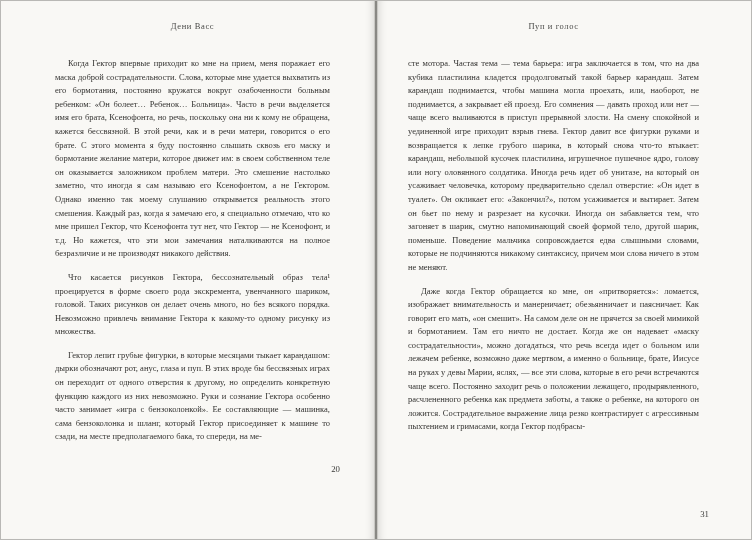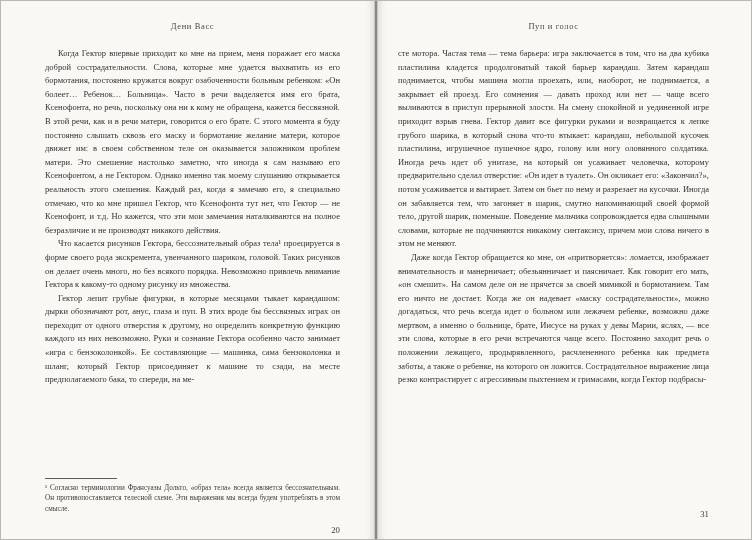--- a/index.html
+++ b/index.html
@@ -25,21 +25,21 @@
   .page {
     width: 374px;
     height: 538px;
     background: #f9f8f5;
     box-sizing: border-box;
     display: flex;
     flex-direction: column;
     position: relative;
   }
   .page.left {
-    padding: 20px 34px 2px 44px;
+    padding: 20px 34px 14px 44px;
     border-right: 1px solid #c9c8c4;
     box-shadow: inset -8px 0 10px -8px rgba(0,0,0,0.18);
   }
   .page.right {
     padding: 20px 42px 18px 20px;
     border-left: 1px solid #c9c8c4;
     box-shadow: inset 8px 0 10px -8px rgba(0,0,0,0.18);
   }
   .spine {
     width: 2px;
@@ -56,21 +56,21 @@
     flex: 0 0 auto;
   }
   .page-body {
     font-size: 8.5px;
     line-height: 1.6;
     text-align: justify;
     color: #333230;
     flex: 0 0 auto;
   }
   .page-body p {
-    margin: 0;
+    margin: 10px;
   }
   .page-body p.indent {
     text-indent: 13px;
   }
   .footnote-block {
     margin-top: auto;
     flex: 0 0 auto;
   }
   .footnote-rule {
     width: 72px;
@@ -100,24 +100,20 @@
 
 <div class="spread">
 
   <div class="page left">
     <div class="running-header">Дени Васс</div>
     <div class="page-body">
         <p class="indent">Когда Гектор впервые приходит ко мне на прием, меня поражает его маска доброй сострадательности. Слова, которые мне удается выхватить из его бормотания, постоянно кружатся вокруг озабоченности больным ребенком: «Он болеет… Ребенок… Больница». Часто в речи выделяется имя его брата, Ксенофонта, но речь, поскольку она ни к кому не обращена, кажется бессвязной. В этой речи, как и в речи матери, говорится о его брате. С этого момента я буду постоянно слышать сквозь его маску и бормотание желание матери, которое движет им: в своем собственном теле он оказывается заложником проблем матери. Это смешение настолько заметно, что иногда я сам называю его Ксенофонтом, а не Гектором. Однако именно так моему слушанию открывается реальность этого смешения. Каждый раз, когда я замечаю его, я специально отмечаю, что ко мне пришел Гектор, что Ксенофонта тут нет, что Гектор — не Ксенофонт, и т.д. Но кажется, что эти мои замечания наталкиваются на полное безразличие и не производят никакого действия.</p>
         <p class="indent">Что касается рисунков Гектора, бессознательный образ тела¹ проецируется в форме своего рода экскремента, увенчанного шариком, головой. Таких рисунков он делает очень много, но без всякого порядка. Невозможно привлечь внимание Гектора к какому-то одному рисунку из множества.</p>
         <p class="indent">Гектор лепит грубые фигурки, в которые месяцами тыкает карандашом: дырки обозначают рот, анус, глаза и пуп. В этих вроде бы бессвязных играх он переходит от одного отверстия к другому, но определить конкретную функцию каждого из них невозможно. Руки и сознание Гектора особенно часто занимает «игра с бензоколонкой». Ее составляющие — машинка, сама бензоколонка и шланг, который Гектор присоединяет к машине то сзади, на месте предполагаемого бака, то спереди, на ме-</p>
       </div>
-    <div class="footnote-block">
-      <div class="footnote-rule"></div>
-      <div class="footnote">¹ Согласно терминологии Франсуазы Дольто, «образ тела» всегда является бессознательным. Он противопоставляется телесной схеме. Эти выражения мы всегда будем употреблять в этом смысле.</div>
-    </div>
     <div class="page-number">20</div>
   </div>
 
   <div class="spine"></div>
 
   <div class="page right">
     <div class="running-header">Пуп и голос</div>
     <div class="page-body">
         <p class="">сте мотора. Частая тема — тема барьера: игра заключается в том, что на два кубика пластилина кладется продолговатый такой барьер карандаш. Затем карандаш поднимается, чтобы машина могла проехать, или, наоборот, не поднимается, а закрывает ей проезд. Его сомнения — давать проход или нет — чаще всего выливаются в приступ прерывной злости. На смену спокойной и уединенной игре приходит взрыв гнева. Гектор давит все фигурки руками и возвращается к лепке грубого шарика, в который снова что-то втыкает: карандаш, небольшой кусочек пластилина, игрушечное пушечное ядро, голову или ногу оловянного солдатика. Иногда речь идет об унитазе, на который он усаживает человечка, которому предварительно сделал отверстие: «Он идет в туалет». Он окликает его: «Закончил?», потом усаживается и вытирает. Затем он бьет по нему и разрезает на кусочки. Иногда он забавляется тем, что загоняет в шарик, смутно напоминающий своей формой тело, другой шарик, поменьше. Поведение мальчика сопровождается едва слышными словами, которые не подчиняются никакому синтаксису, причем мои слова ничего в этом не меняют.</p>
         <p class="indent">Даже когда Гектор обращается ко мне, он «притворяется»: ломается, изображает внимательность и манерничает; обезьянничает и паясничает. Как говорит его мать, «он смешит». На самом деле он не прячется за своей мимикой и бормотанием. Там его ничто не достает. Когда же он надевает «маску сострадательности», можно догадаться, что речь всегда идет о больном или лежачем ребенке, возможно даже мертвом, а именно о больнице, брате, Иисусе на руках у девы Марии, яслях, — все эти слова, которые в его речи встречаются чаще всего. Постоянно заходит речь о положении лежащего, продырявленного, расчлененного ребенка как предмета заботы, а также о ребенке, на которого он ложится. Сострадательное выражение лица резко контрастирует с агрессивным пыхтением и гримасами, когда Гектор подбрасы-</p>

